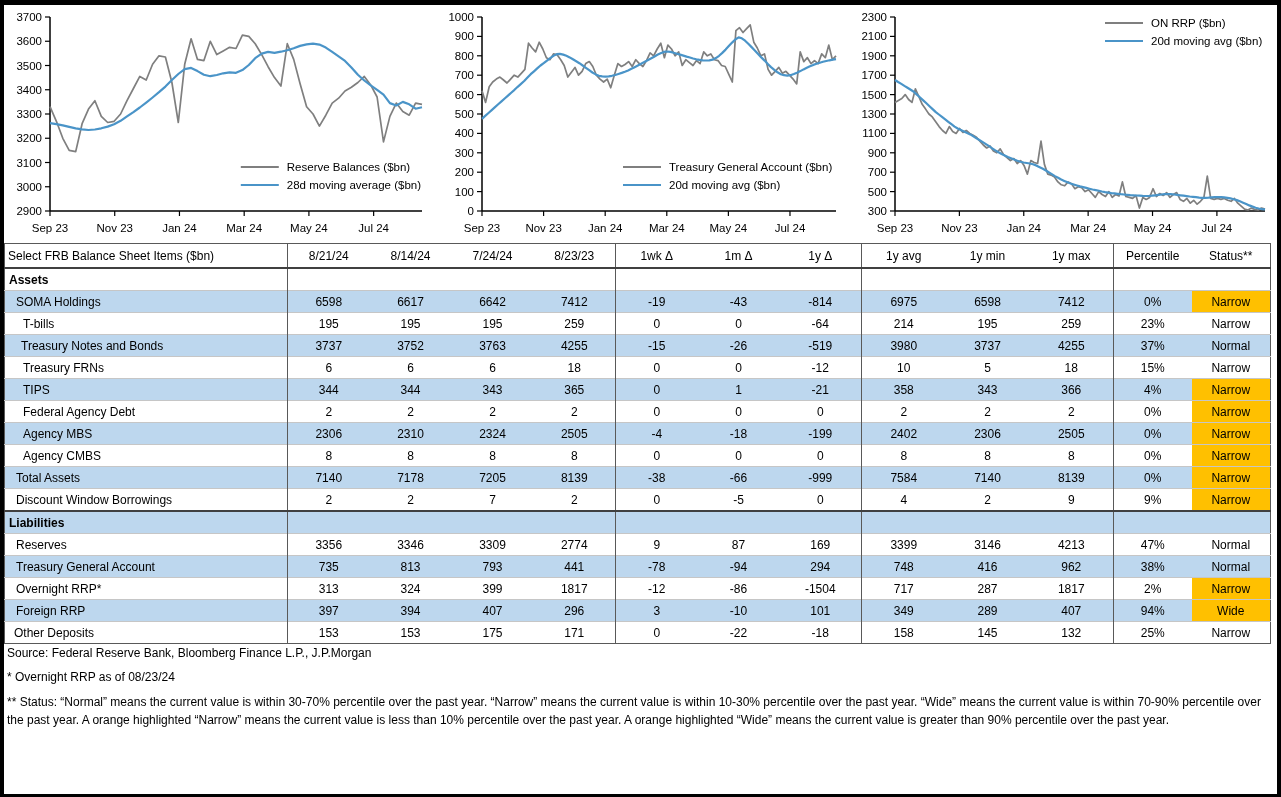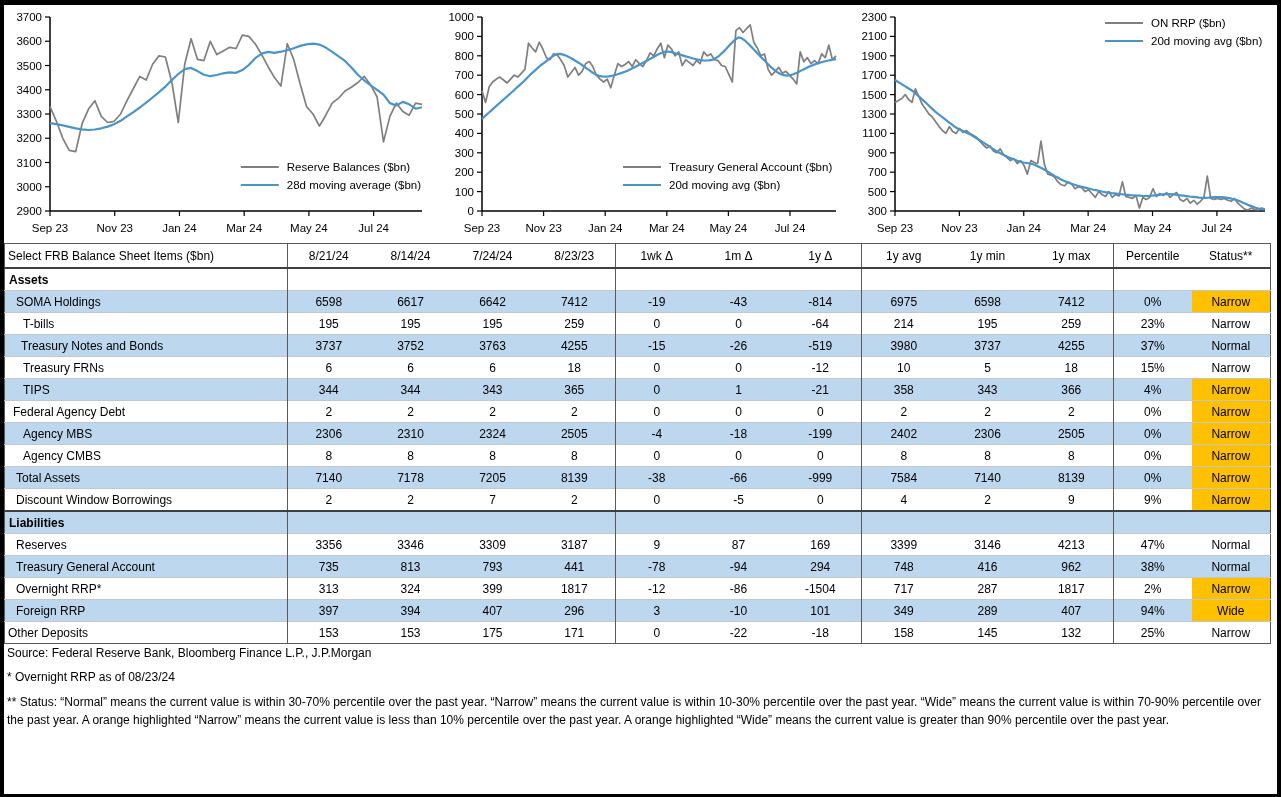--- a/index.html
+++ b/index.html
@@ -321,21 +321,21 @@
           <td class="gdiv">0</td>
           <td>1</td>
           <td>-21</td>
           <td class="gdiv">358</td>
           <td>343</td>
           <td>366</td>
           <td class="gdiv">4%</td>
           <td class="hl">Narrow</td>
         </tr>
         <tr class="">
-          <td class="lbl" style="padding-left: 8px;">Federal Agency Debt</td>
+          <td class="lbl" style="padding-left: 18px;">Federal Agency Debt</td>
           <td class="gdiv">2</td>
           <td>2</td>
           <td>2</td>
           <td>2</td>
           <td class="gdiv">0</td>
           <td>0</td>
           <td>0</td>
           <td class="gdiv">2</td>
           <td>2</td>
           <td>2</td>
@@ -415,21 +415,21 @@
           <td></td>
           <td></td>
           <td class="gdiv"></td>
           <td></td>
         </tr>
         <tr class="">
           <td class="lbl" style="padding-left: 11px;">Reserves</td>
           <td class="gdiv">3356</td>
           <td>3346</td>
           <td>3309</td>
-          <td>3187</td>
+          <td>2774</td>
           <td class="gdiv">9</td>
           <td>87</td>
           <td>169</td>
           <td class="gdiv">3399</td>
           <td>3146</td>
           <td>4213</td>
           <td class="gdiv">47%</td>
           <td>Normal</td>
         </tr>
         <tr class="shade ">
@@ -471,21 +471,21 @@
           <td class="gdiv">3</td>
           <td>-10</td>
           <td>101</td>
           <td class="gdiv">349</td>
           <td>289</td>
           <td>407</td>
           <td class="gdiv">94%</td>
           <td class="hl">Wide</td>
         </tr>
         <tr class="">
-          <td class="lbl" style="padding-left: 3px;">Other Deposits</td>
+          <td class="lbl" style="padding-left: 9px;">Other Deposits</td>
           <td class="gdiv">153</td>
           <td>153</td>
           <td>175</td>
           <td>171</td>
           <td class="gdiv">0</td>
           <td>-22</td>
           <td>-18</td>
           <td class="gdiv">158</td>
           <td>145</td>
           <td>132</td>

